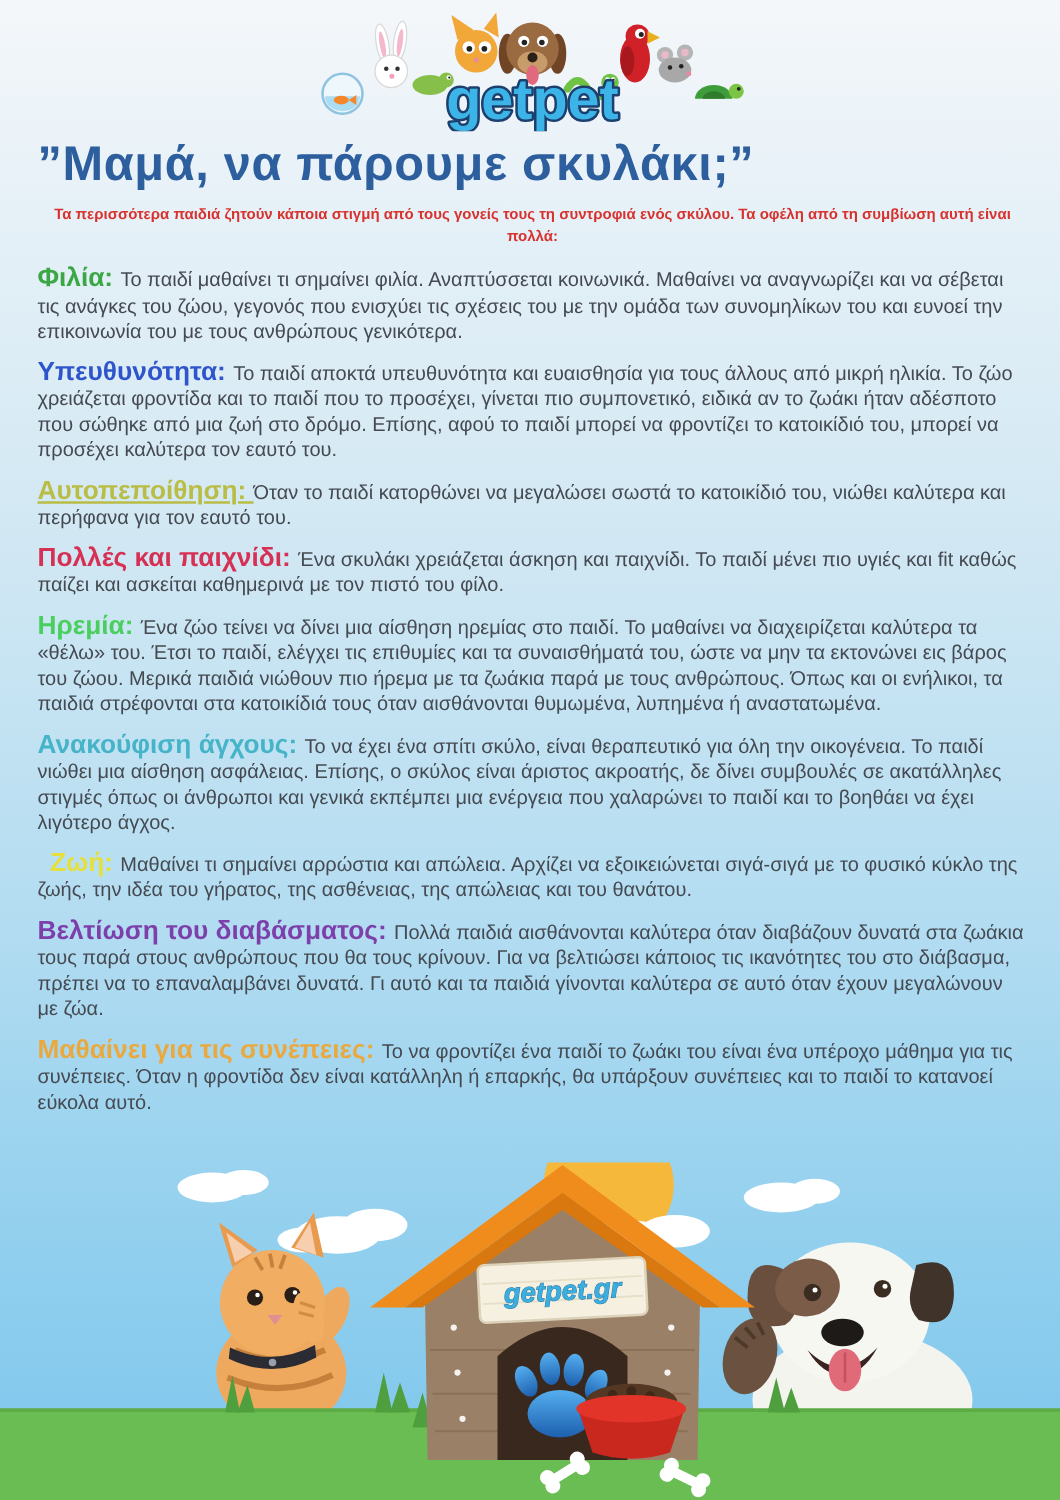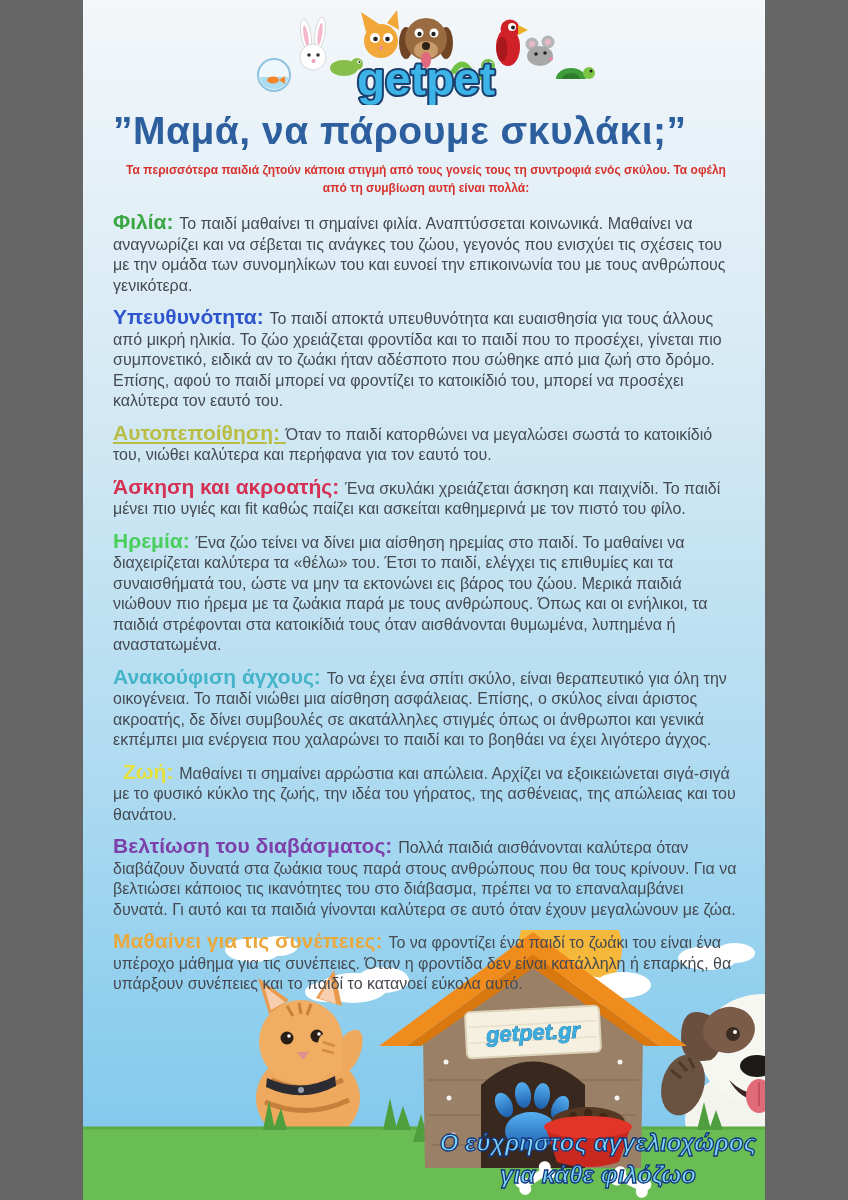--- a/index.html
+++ b/index.html
@@ -1,17 +1,17 @@
 <!DOCTYPE html>
 <html lang="el"><head>
 <meta charset="utf-8">
 <style>
   html,body{margin:0;padding:0;background:#666;}
   .page{
-    position:relative;width:682px;height:1200px;margin:0 auto;overflow:hidden;
+    position:relative;width:848px;height:1200px;margin:0 auto;overflow:hidden;
     font-family:"Liberation Sans",sans-serif;
     background:linear-gradient(180deg,#f4f7fa 0%,#e4f0f7 16%,#cfe7f3 38%,#b2dcf1 62%,#93d0ee 82%,#7cc6ed 100%);
   }
   .content{position:relative;z-index:2;padding:0 26px 0 30px;}
   .logo-wrap{text-align:center;padding-top:5px;}
   .page-title{
     text-align:left;color:#2d5f9e;font-size:39px;font-weight:bold;
     margin:0 0 8px;letter-spacing:.5px;
   }
   .intro{
@@ -126,21 +126,21 @@
     <div class="intro">Τα περισσότερα παιδιά ζητούν κάποια στιγμή από τους γονείς τους τη συντροφιά ενός σκύλου. Τα οφέλη από τη συμβίωση αυτή είναι πολλά:</div>
 
     <div class="sections">
     <p class="section"><span class="sec-heading" style="color: rgb(58, 167, 68);">Φιλία: </span><span class="sec-body">Το παιδί μαθαίνει τι σημαίνει φιλία. Αναπτύσσεται κοινωνικά. Μαθαίνει να αναγνωρίζει και να σέβεται τις ανάγκες του ζώου, γεγονός που ενισχύει τις σχέσεις του με την ομάδα των συνομηλίκων του και ευνοεί την επικοινωνία του με τους ανθρώπους γενικότερα.</span></p>
 
     <p class="section"><span class="sec-heading" style="color: rgb(47, 85, 204);">Υπευθυνότητα: </span><span class="sec-body">Το παιδί αποκτά υπευθυνότητα και ευαισθησία για τους άλλους από μικρή ηλικία. Το ζώο χρειάζεται φροντίδα και το παιδί που το προσέχει, γίνεται πιο συμπονετικό, ειδικά αν το ζωάκι ήταν αδέσποτο που σώθηκε από μια ζωή στο δρόμο. Επίσης, αφού το παιδί μπορεί να φροντίζει το κατοικίδιό του, μπορεί να προσέχει καλύτερα τον εαυτό του.</span></p>
 
     <p class="section"><span class="sec-heading" style="color: rgb(185, 189, 69); text-decoration: underline;">Αυτοπεποίθηση: </span><span class="sec-body">Όταν το παιδί κατορθώνει να μεγαλώσει σωστά το κατοικίδιό του, νιώθει καλύτερα και περήφανα για τον εαυτό του.</span></p>
 
 
-    <p class="section"><span class="sec-heading" style="color: rgb(214, 48, 84);">Άσκηση και ακροατής: </span><span class="sec-body">Ένα σκυλάκι χρειάζεται άσκηση και παιχνίδι. Το παιδί μένει πιο υγιές και fit καθώς παίζει και ασκείται καθημερινά με τον πιστό του φίλο.</span></p>
+    <p class="section"><span class="sec-heading" style="color: rgb(214, 48, 84);">Πολλές και παιχνίδι: </span><span class="sec-body">Ένα σκυλάκι χρειάζεται άσκηση και παιχνίδι. Το παιδί μένει πιο υγιές και fit καθώς παίζει και ασκείται καθημερινά με τον πιστό του φίλο.</span></p>
 
     <p class="section"><span class="sec-heading" style="color: rgb(74, 207, 94);">Ηρεμία: </span><span class="sec-body">Ένα ζώο τείνει να δίνει μια αίσθηση ηρεμίας στο παιδί. Το μαθαίνει να διαχειρίζεται καλύτερα τα «θέλω» του. Έτσι το παιδί, ελέγχει τις επιθυμίες και τα συναισθήματά του, ώστε να μην τα εκτονώνει εις βάρος του ζώου. Μερικά παιδιά νιώθουν πιο ήρεμα με τα ζωάκια παρά με τους ανθρώπους. Όπως και οι ενήλικοι, τα παιδιά στρέφονται στα κατοικίδιά τους όταν αισθάνονται θυμωμένα, λυπημένα ή αναστατωμένα.</span></p>
 
     <p class="section"><span class="sec-heading" style="color: rgb(70, 180, 200);">Ανακούφιση άγχους: </span><span class="sec-body">Το να έχει ένα σπίτι σκύλο, είναι θεραπευτικό για όλη την οικογένεια. Το παιδί νιώθει μια αίσθηση ασφάλειας. Επίσης, ο σκύλος είναι άριστος ακροατής, δε δίνει συμβουλές σε ακατάλληλες στιγμές όπως οι άνθρωποι και γενικά εκπέμπει μια ενέργεια που χαλαρώνει το παιδί και το βοηθάει να έχει λιγότερο άγχος.</span></p>
 
     <p class="section"><span class="sec-heading" style="color: rgb(230, 224, 60); margin-left: 10px;">Ζωή: </span><span class="sec-body">Μαθαίνει τι σημαίνει αρρώστια και απώλεια. Αρχίζει να εξοικειώνεται σιγά-σιγά με το φυσικό κύκλο της ζωής, την ιδέα του γήρατος, της ασθένειας, της απώλειας και του θανάτου.</span></p>
 
     <p class="section"><span class="sec-heading" style="color: rgb(125, 63, 169);">Βελτίωση του διαβάσματος: </span><span class="sec-body">Πολλά παιδιά αισθάνονται καλύτερα όταν διαβάζουν δυνατά στα ζωάκια τους παρά στους ανθρώπους που θα τους κρίνουν. Για να βελτιώσει κάποιος τις ικανότητες του στο διάβασμα, πρέπει να το επαναλαμβάνει δυνατά. Γι αυτό και τα παιδιά γίνονται καλύτερα σε αυτό όταν έχουν μεγαλώνουν με ζώα.</span></p>
 
     <p class="section"><span class="sec-heading" style="color: rgb(234, 169, 62);">Μαθαίνει για τις συνέπειες: </span><span class="sec-body">Το να φροντίζει ένα παιδί το ζωάκι του είναι ένα υπέροχο μάθημα για τις συνέπειες. Όταν η φροντίδα δεν είναι κατάλληλη ή επαρκής, θα υπάρξουν συνέπειες και το παιδί το κατανοεί εύκολα αυτό.</span></p>
@@ -274,17 +274,13 @@
         <circle cx="498" cy="193" r="4" fill="#3f2817"></circle>
       <circle cx="513" cy="194" r="4" fill="#3f2817"></circle>
       <path d="M462,196 Q505,212 548,196 L536,232 Q505,242 474,232 Z" fill="#c9281e"></path>
       <ellipse cx="505" cy="197" rx="44" ry="11" fill="#e23428"></ellipse>
     </g>
 
     <use href="#boneShape" transform="translate(452,248) rotate(-32)"></use>
     <use href="#boneShape" transform="translate(548,252) rotate(26)"></use>
   </svg>
 
-  <div class="tagline">
-    <div>Ο εύχρηστος αγγελιοχώρος</div>
-    <div>για κάθε φιλόζωο</div>
-  </div>
 </div>
 
 </body></html>

